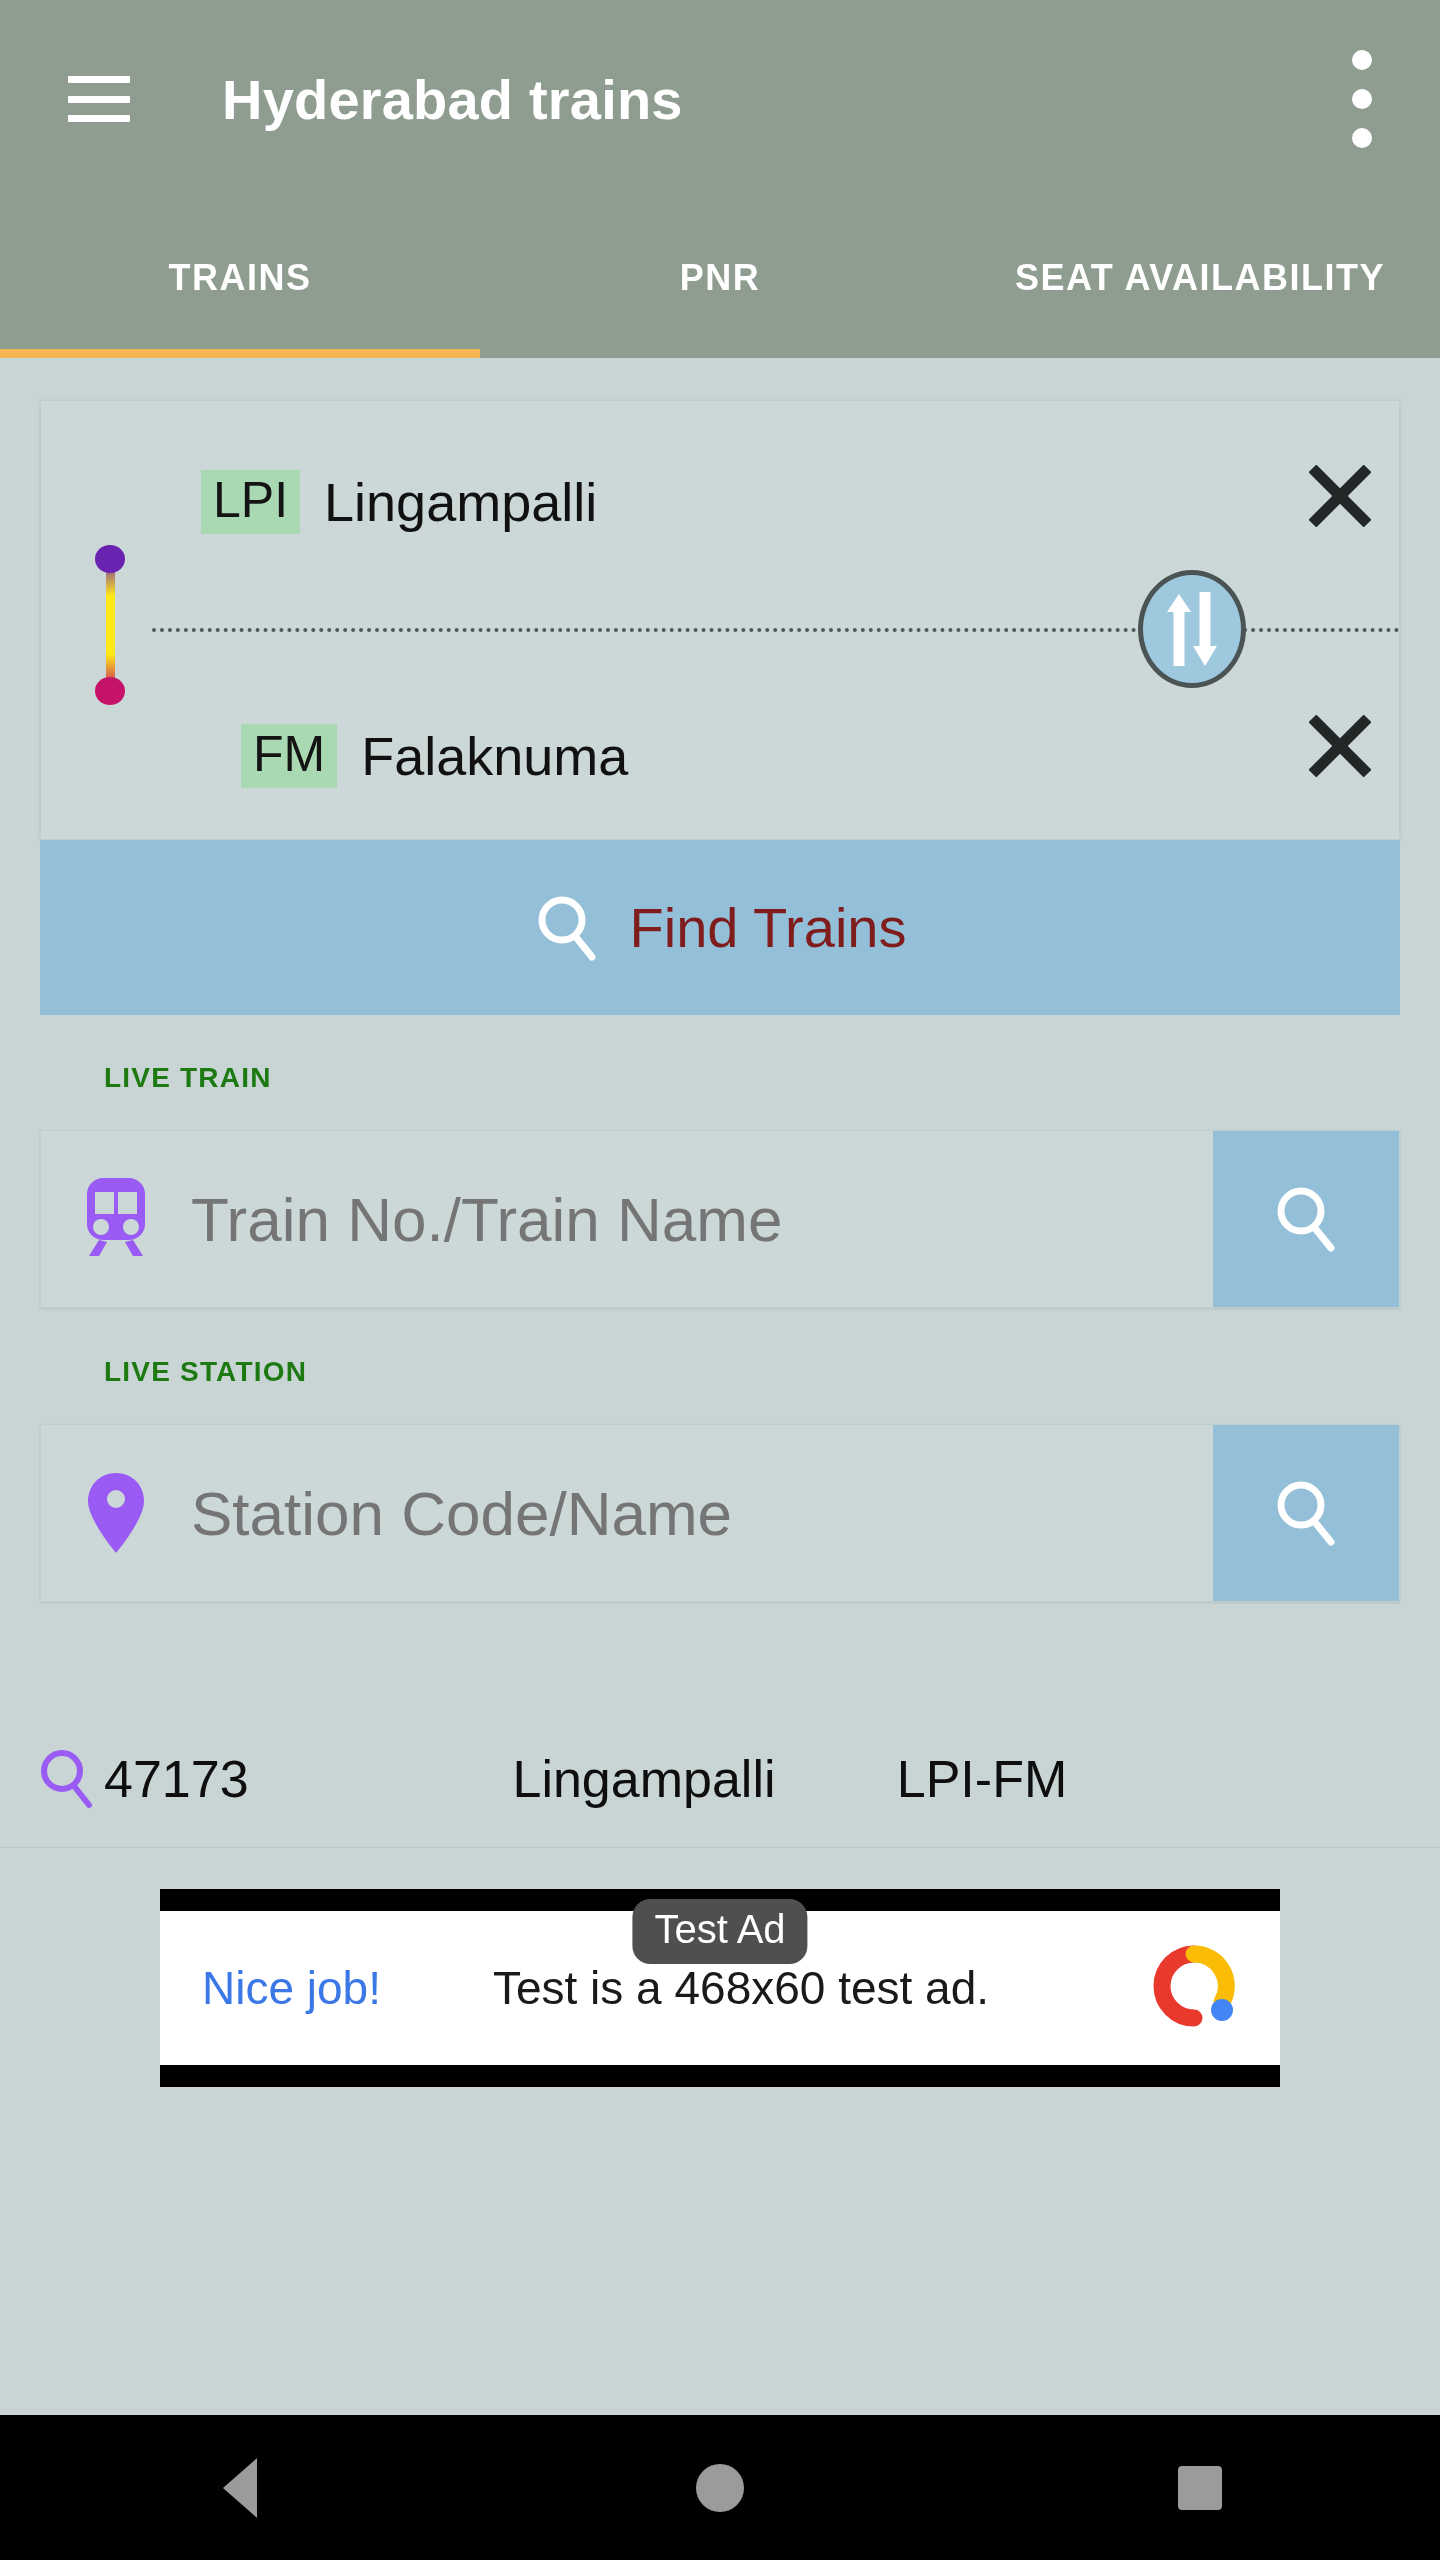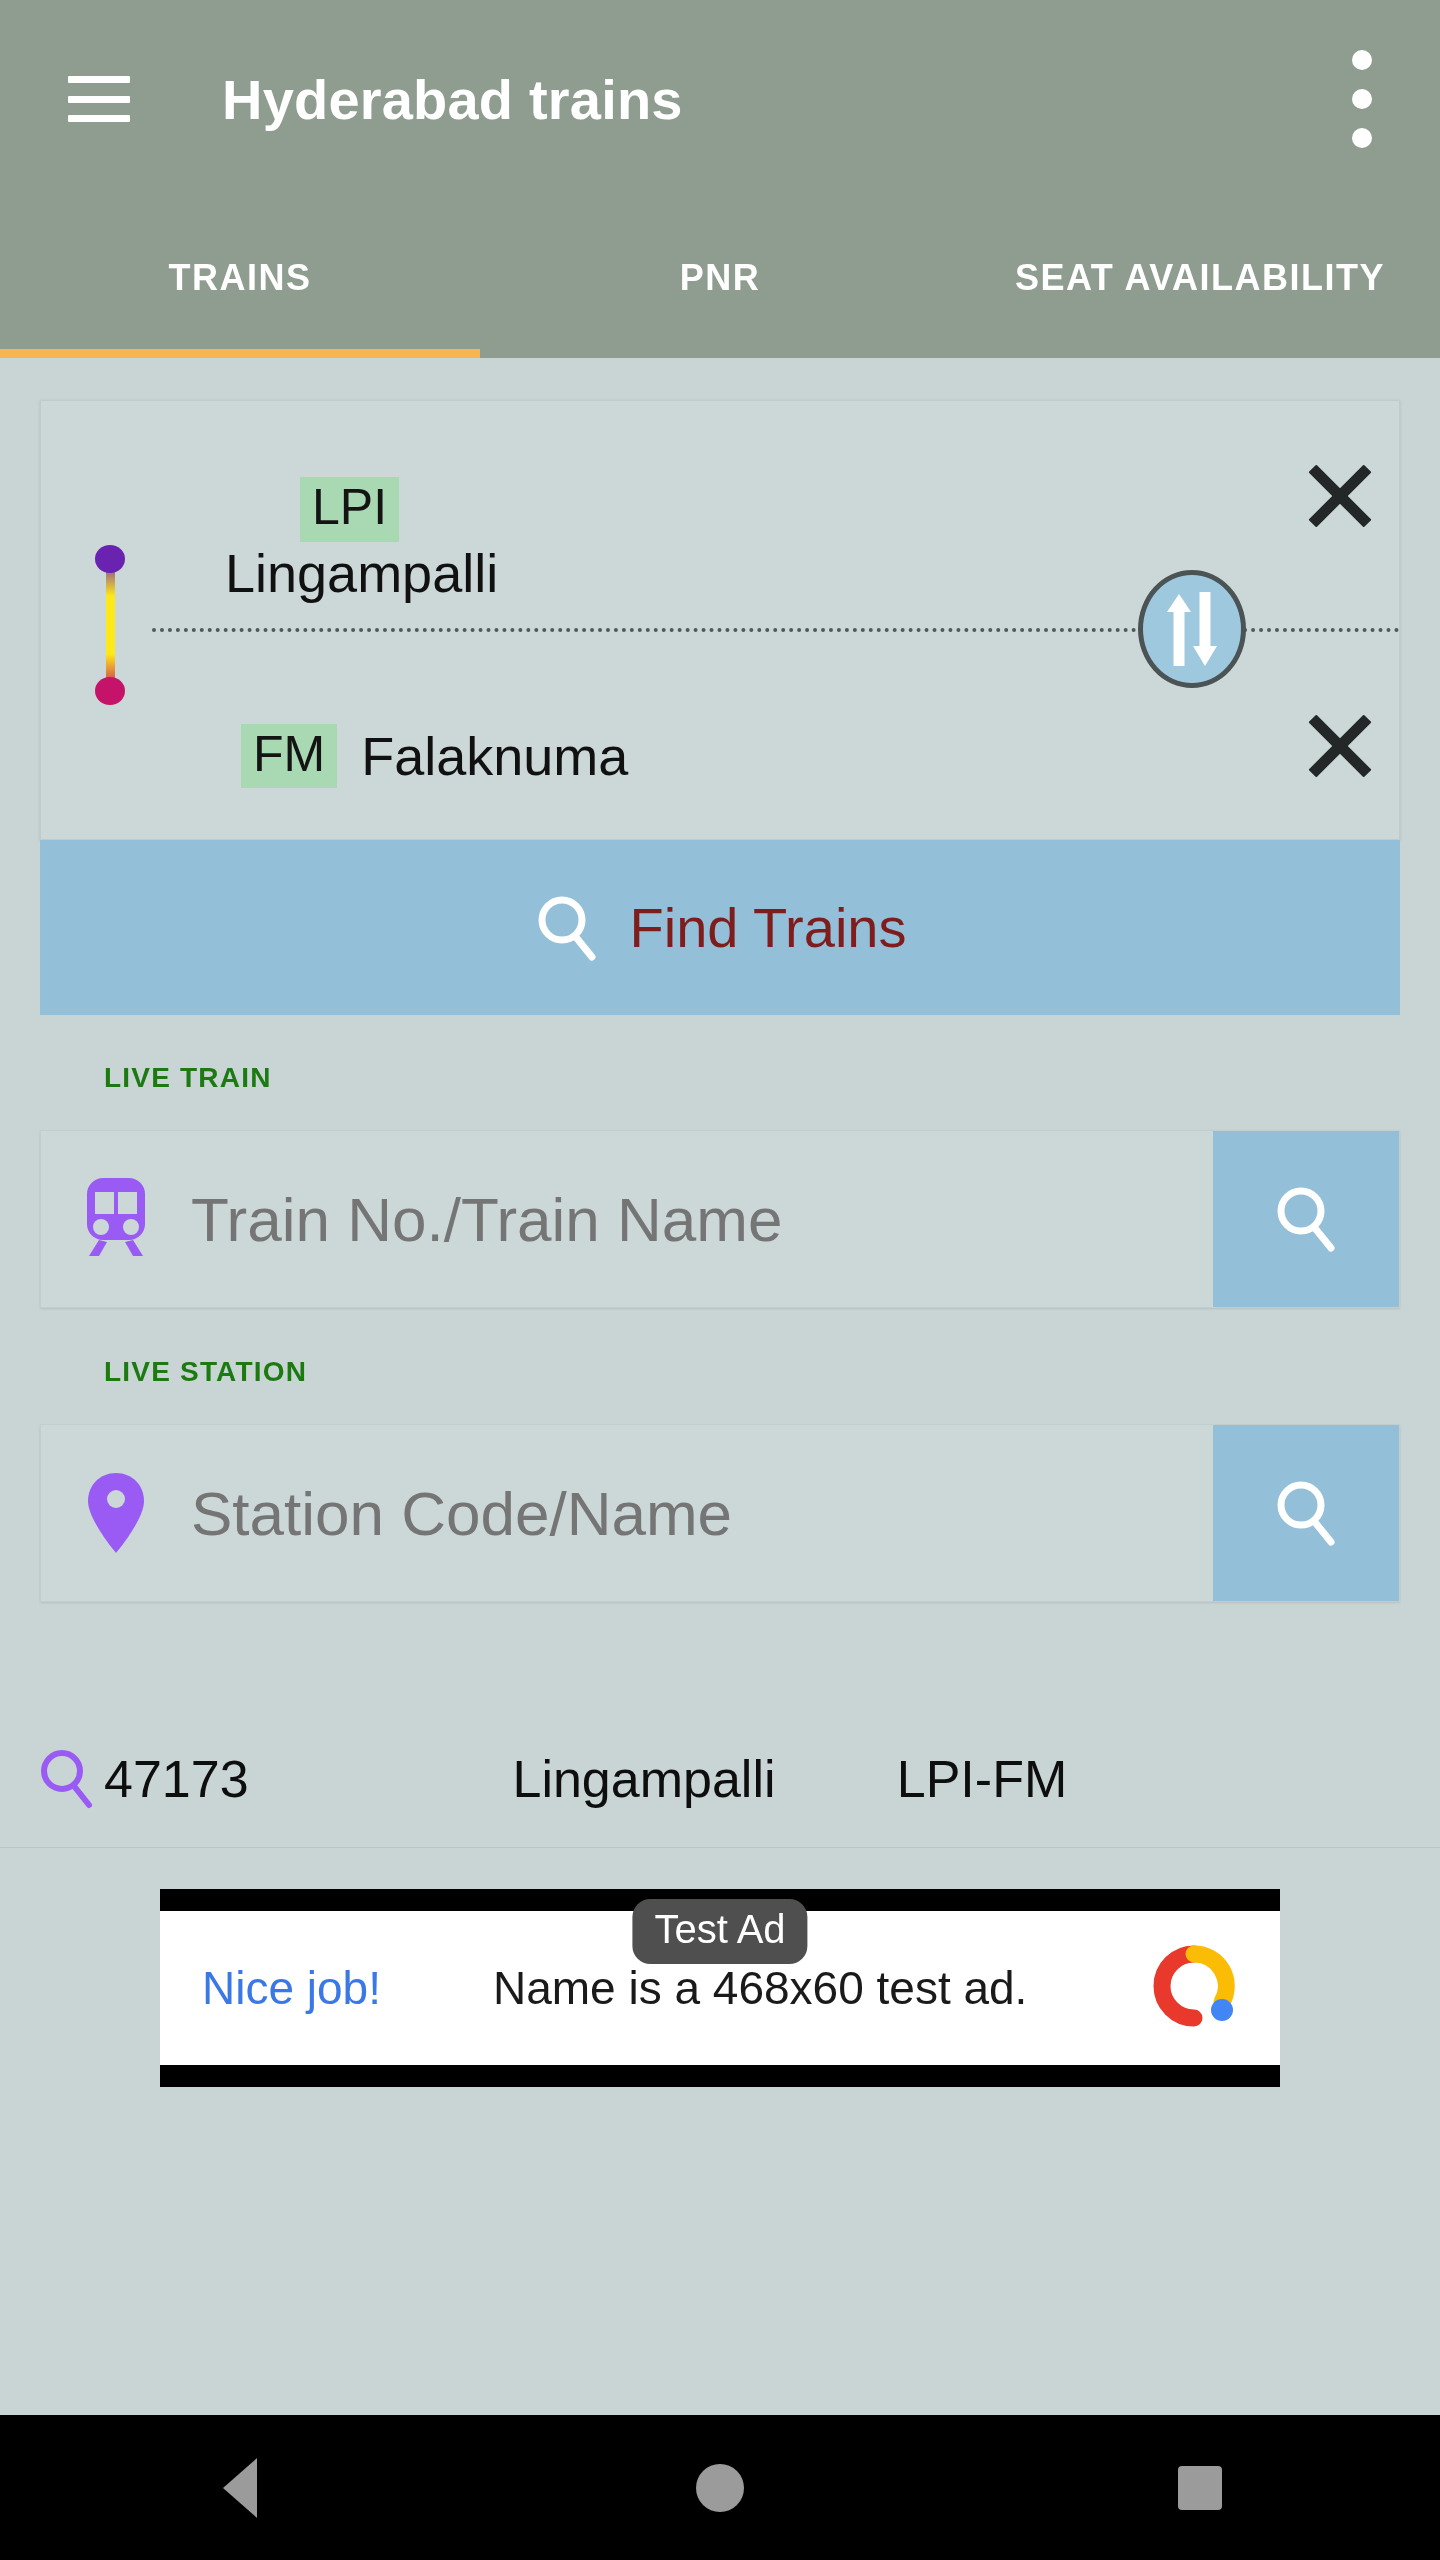--- a/index.html
+++ b/index.html
@@ -51,21 +51,21 @@
 
   
   .search-card {
     position: absolute; left: 40px; top: 400px; width: 1360px; height: 440px;
     background: #ccd8d8; border: 1px solid #bfcccc;
     box-shadow: 0 1px 3px rgba(0,0,0,0.12);
   }
   .station-row {
     position: absolute; left: 160px; display: flex; align-items: center; height: 86px;
   }
-  .station-row.from { top: 76px; flex-direction: column; }
+  .station-row.from { top: 58px; }
   .station-row.to   { top: 312px; padding-left: 40px; }
   .code-badge {
     background: #a9d9b2; color: #141414; font-size: 50px;
     padding: 4px 12px 8px 12px; line-height: 1.05; min-width: 60px; text-align: center;
   }
   .station-name { margin-left: 24px; font-size: 54px; color: #111111; white-space: nowrap; }
   .clear-x {
     position: absolute; right: 64px; width: 72px; height: 72px; cursor: pointer;
   }
   .clear-x.from { top: 460px; }
@@ -286,21 +286,21 @@
     </div>
     <div class="recent-num">47173</div>
     <div class="recent-name">Lingampalli</div>
     <div class="recent-code">LPI-FM</div>
   </div>
 
   <div class="ad-wrap">
     <div class="ad-bar"></div>
     <div class="ad-body">
       <span class="ad-cta">Nice job!</span>
-      <span class="ad-text">Name is a 468x60 test ad.</span>
+      <span class="ad-text">Test is a 468x60 test ad.</span>
       <span class="ad-logo">
         <svg width="92" height="92" viewBox="0 0 92 92">
           <path d="M46 14 A32 32 0 1 0 46 78" stroke="#e8392c" stroke-width="17" fill="none" stroke-linecap="round"></path>
           <path d="M46 14 A32 32 0 0 1 74 62" stroke="#fbbc05" stroke-width="17" fill="none" stroke-linecap="round"></path>
           <circle cx="74" cy="70" r="11" fill="#4285f4"></circle>
         </svg>
       </span>
       <span class="ad-badge">Test Ad</span>
     </div>
     <div class="ad-bar"></div>

